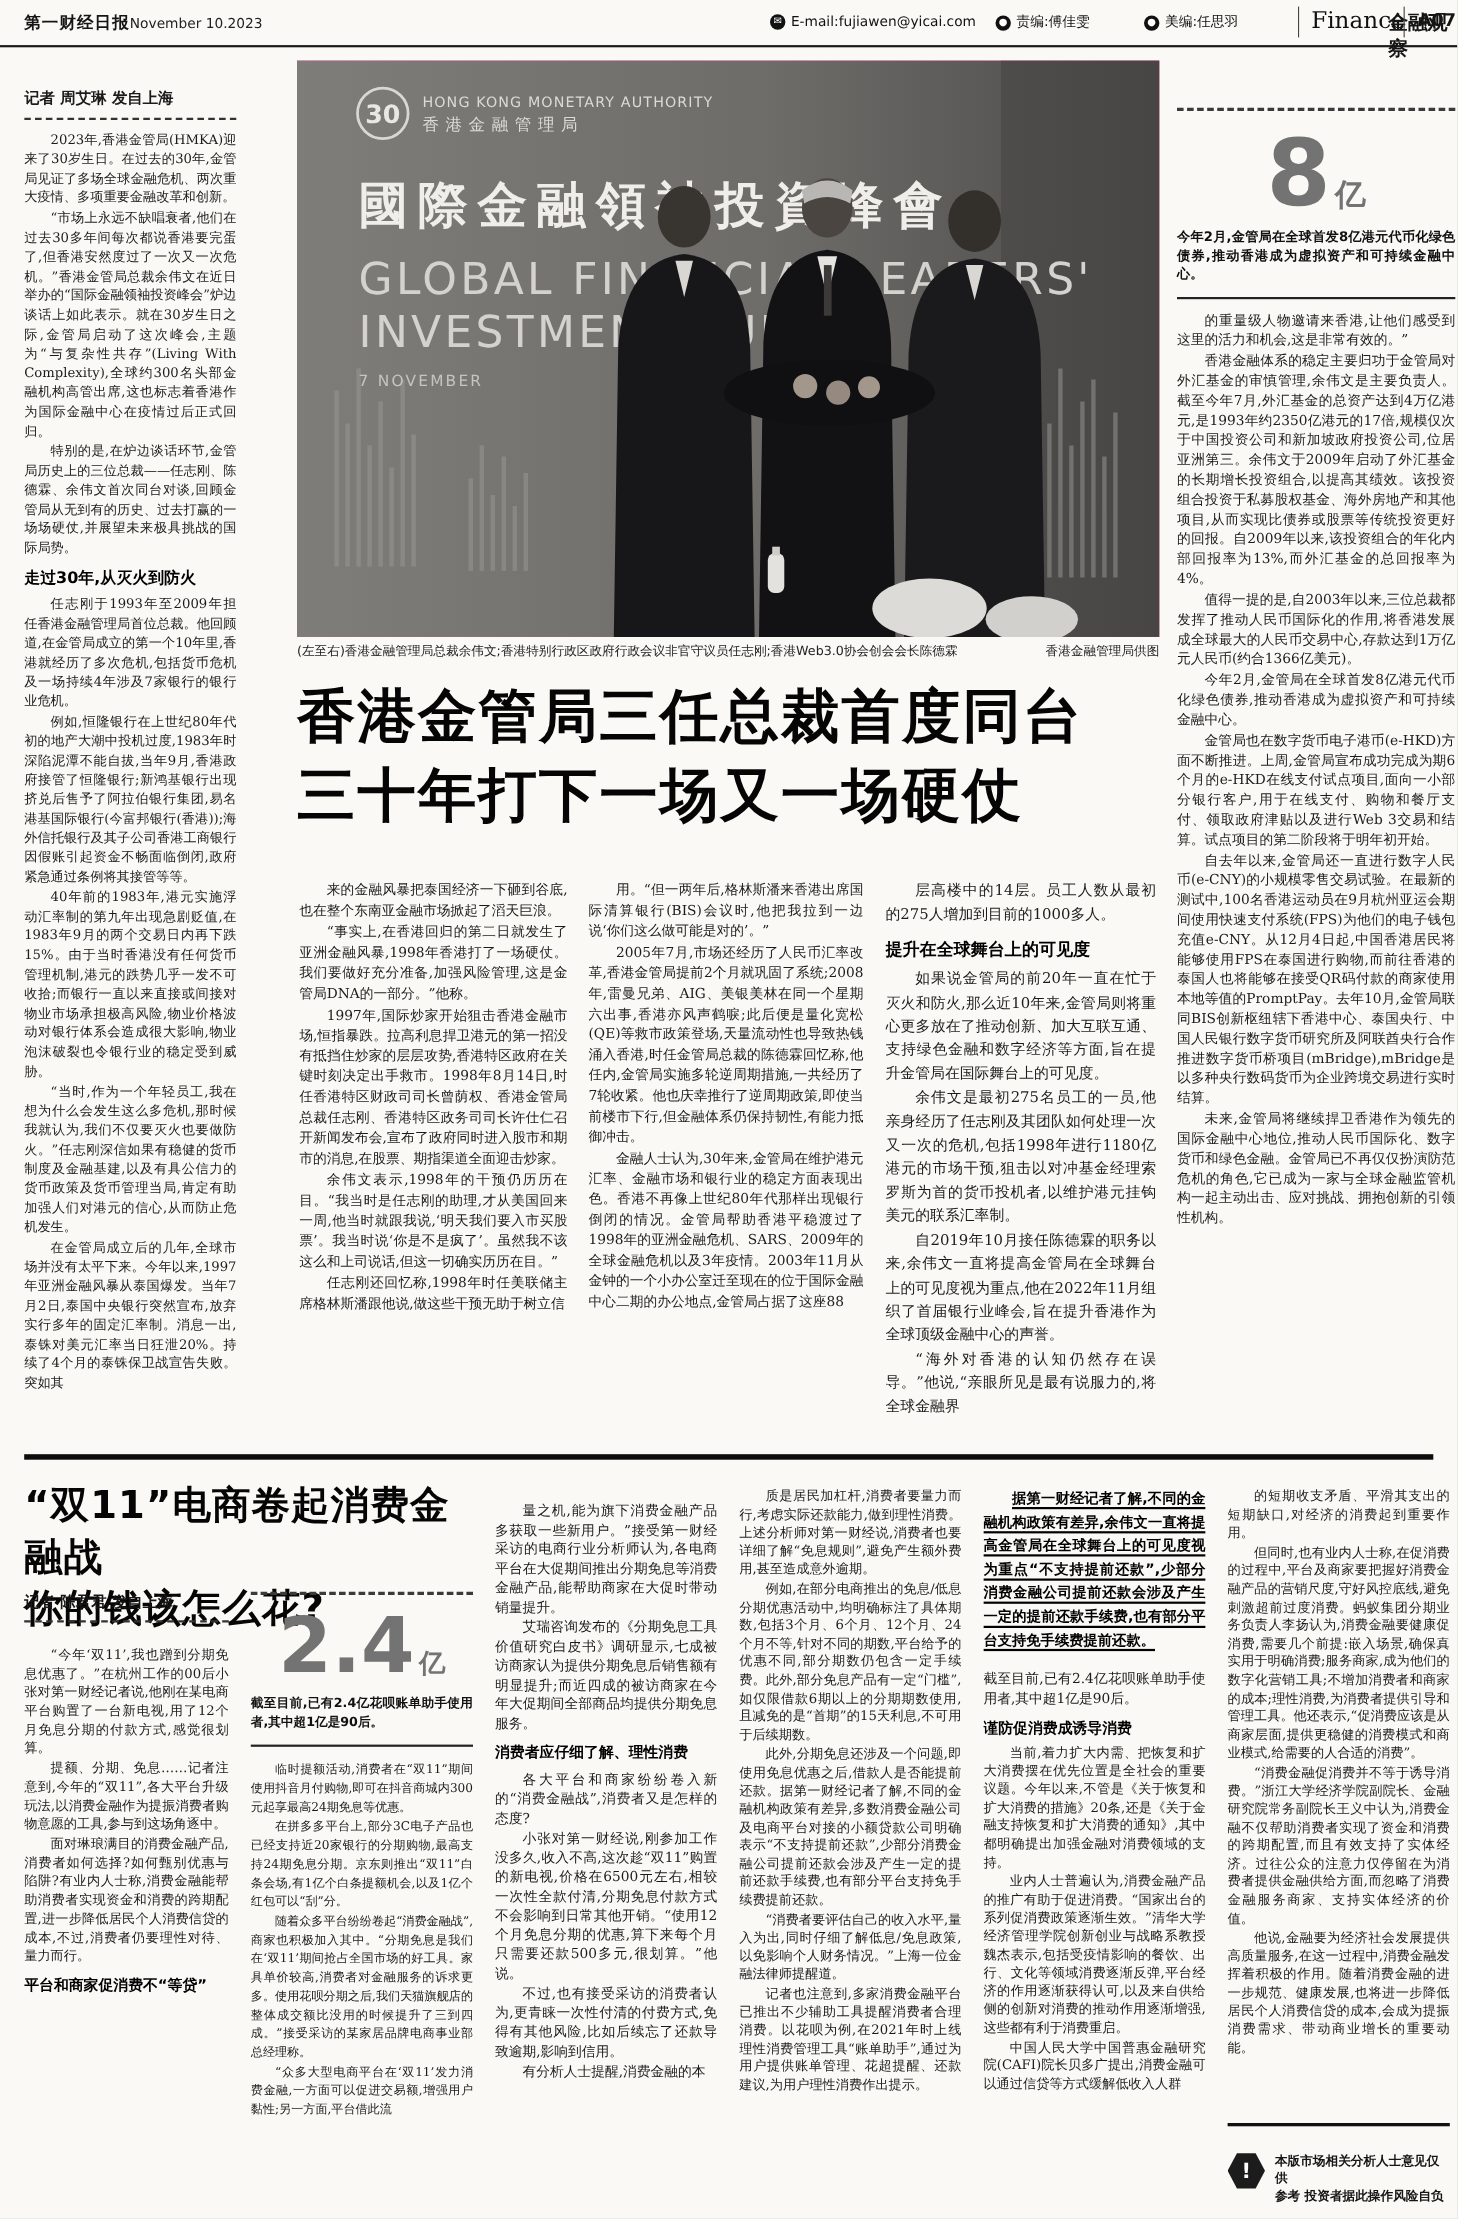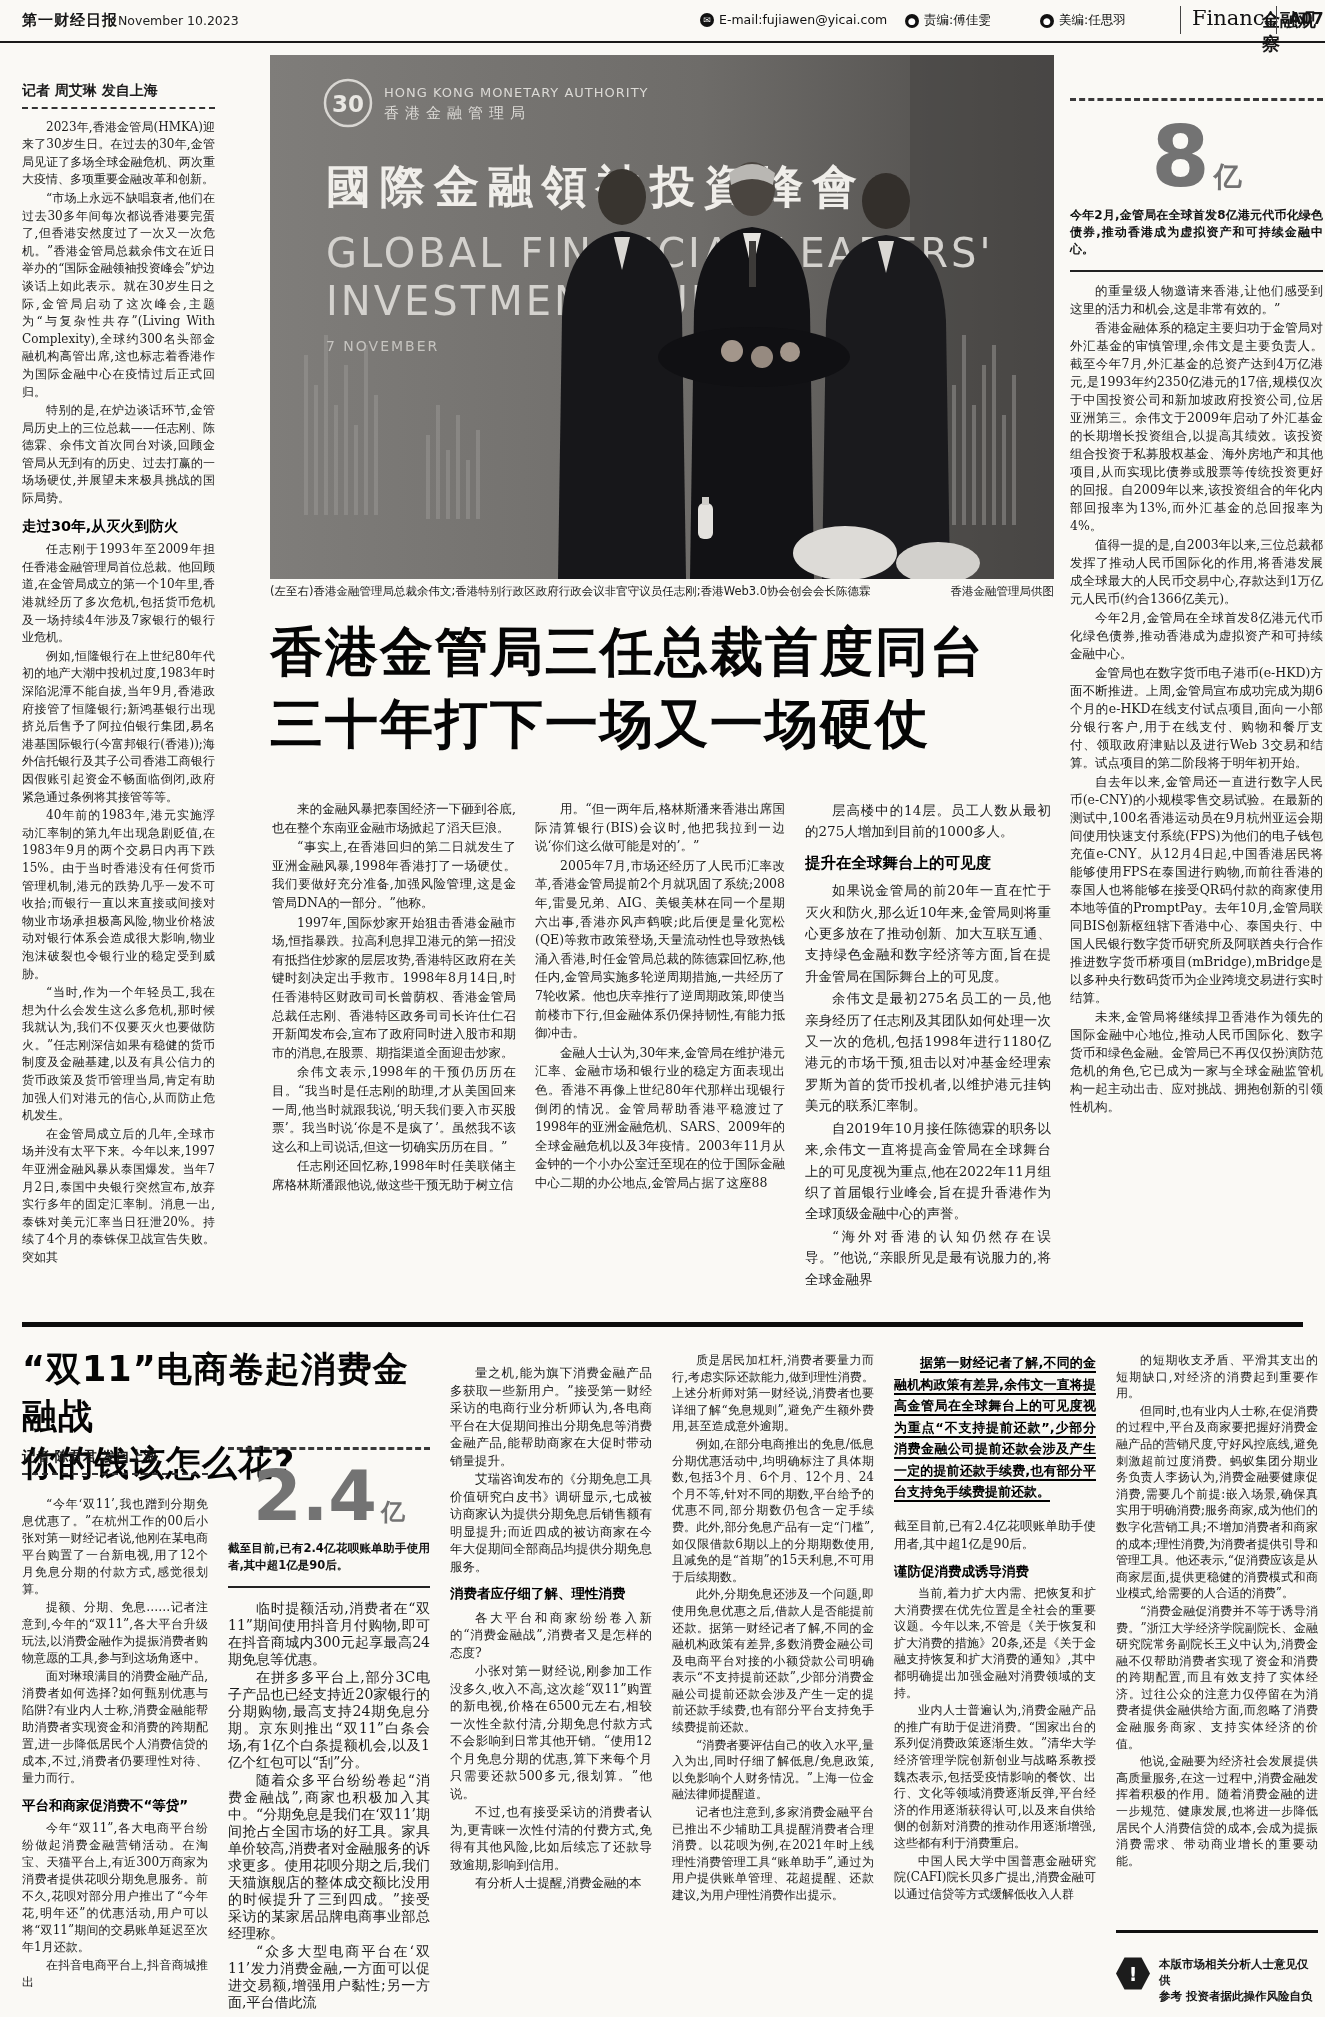--- a/index.html
+++ b/index.html
@@ -251,34 +251,30 @@
     <div class="byrule"></div>
   </div>
 
   <div class="col" style="left:22px;top:1496px;width:186px;height:514px;font-size:12px;line-height:17px;">
     <div>
         <p>“今年‘双11’,我也蹭到分期免息优惠了。”在杭州工作的00后小张对第一财经记者说,他刚在某电商平台购置了一台新电视,用了12个月免息分期的付款方式,感觉很划算。</p>
         <p>提额、分期、免息……记者注意到,今年的“双11”,各大平台升级玩法,以消费金融作为提振消费者购物意愿的工具,参与到这场角逐中。</p>
         <p>面对琳琅满目的消费金融产品,消费者如何选择?如何甄别优惠与陷阱?有业内人士称,消费金融能帮助消费者实现资金和消费的跨期配置,进一步降低居民个人消费信贷的成本,不过,消费者仍要理性对待、量力而行。</p>
       </div>
     <div class="subhead" style="font-size:13.5px;">平台和商家促消费不“等贷”</div>
-    <div>
-        <p>今年“双11”,各大电商平台纷纷做起消费金融营销活动。在淘宝、天猫平台上,有近300万商家为消费者提供花呗分期免息服务。前不久,花呗对部分用户推出了“今年花,明年还”的优惠活动,用户可以将“双11”期间的交易账单延迟至次年1月还款。</p>
-        <p>在抖音电商平台上,抖音商城推出</p>
-      </div>
   </div>
 
   <div class="statbox" style="left:228px;top:1447px;width:202px;padding-top:6px;">
     <div class="statnum">
       <span class="big24">2.4</span><span class="unit" style="font-size:24px;">亿</span>
     </div>
     <div class="statdesc" style="font-size:11.5px;">截至目前,已有2.4亿花呗账单助手使用者,其中超1亿是90后。</div>
   </div>
 
-  <div class="col" style="left:228px;top:1600px;width:202px;height:410px;font-size:14px;line-height:17px;">
+  <div class="col" style="left:228px;top:1600px;width:202px;height:410px;font-size:11px;line-height:17px;">
     <div>
         <p>临时提额活动,消费者在“双11”期间使用抖音月付购物,即可在抖音商城内300元起享最高24期免息等优惠。</p>
         <p>在拼多多平台上,部分3C电子产品也已经支持近20家银行的分期购物,最高支持24期免息分期。京东则推出“双11”白条会场,有1亿个白条提额机会,以及1亿个红包可以“刮”分。</p>
         <p>随着众多平台纷纷卷起“消费金融战”,商家也积极加入其中。“分期免息是我们在‘双11’期间抢占全国市场的好工具。家具单价较高,消费者对金融服务的诉求更多。使用花呗分期之后,我们天猫旗舰店的整体成交额比没用的时候提升了三到四成。”接受采访的某家居品牌电商事业部总经理称。</p>
         <p>“众多大型电商平台在‘双11’发力消费金融,一方面可以促进交易额,增强用户黏性;另一方面,平台借此流</p>
       </div>
   </div>
 
   <div class="col" style="left:450px;top:1364px;width:202px;height:658px;font-size:12.5px;line-height:17.5px;">
     <div>

